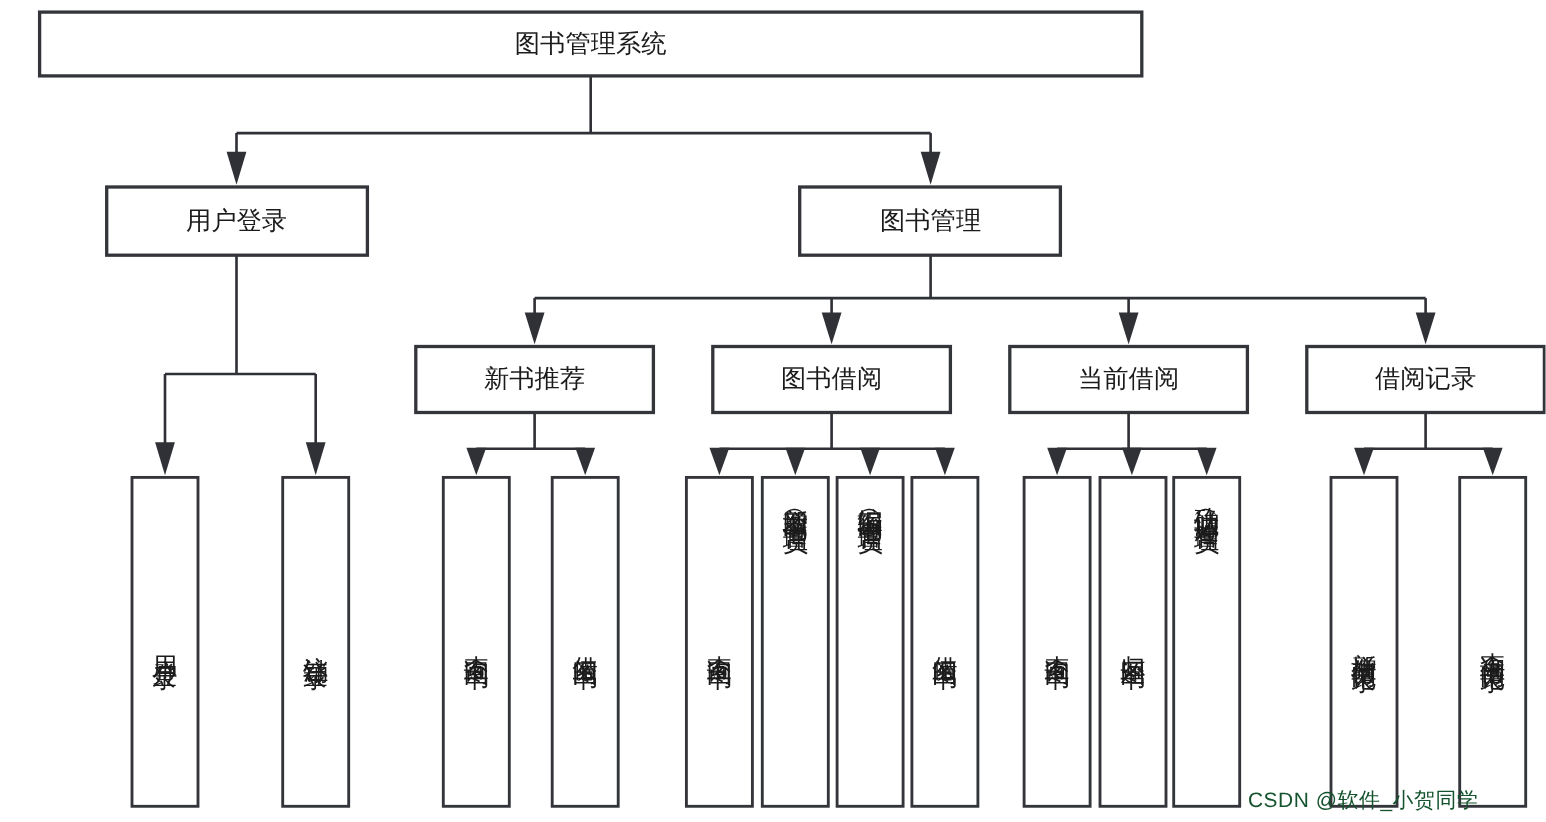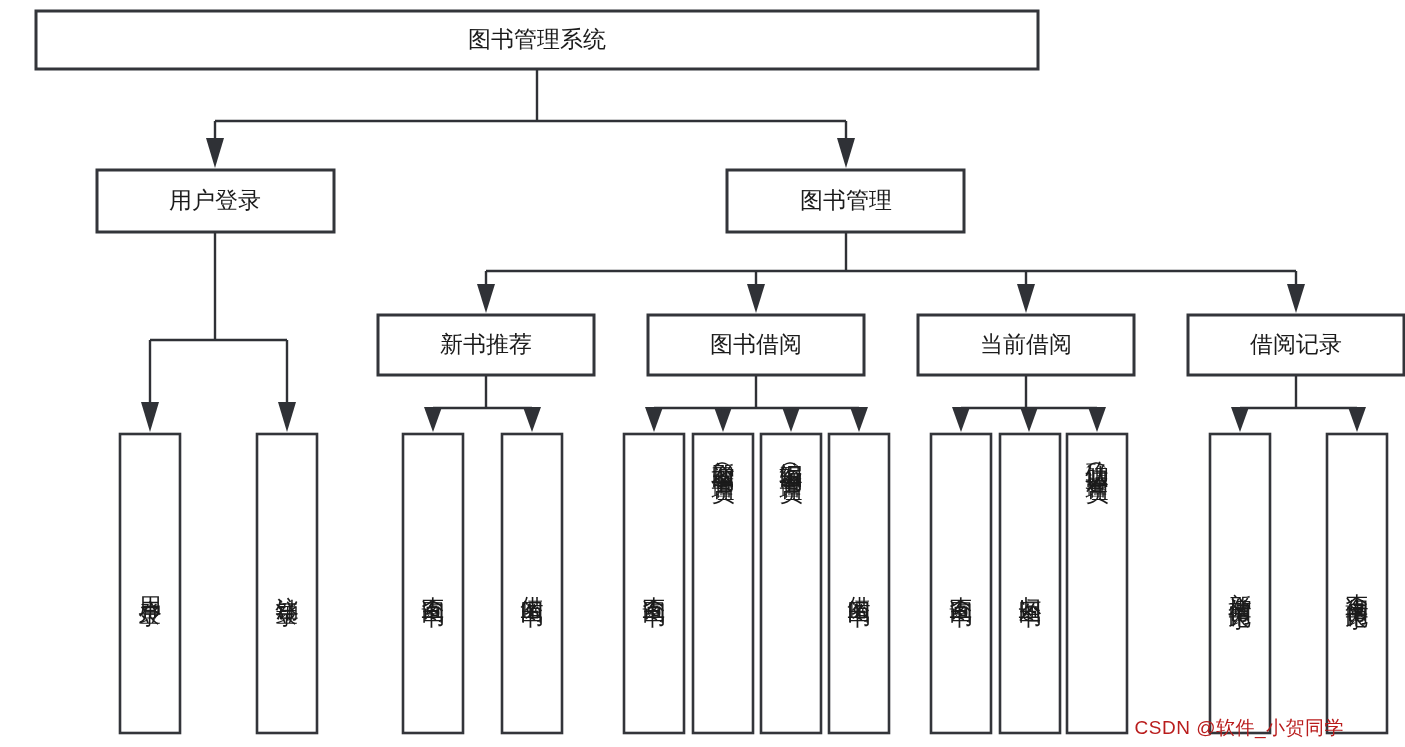--- a/index.html
+++ b/index.html
@@ -68,21 +68,21 @@
     color: #1b1b1b;
     letter-spacing: 3px;
     white-space: nowrap;
   }
   .watermark {
     position: absolute;
     right: 8px;
     bottom: 6px;
     font-family: "Liberation Sans", "DejaVu Sans", sans-serif;
     font-size: 19px;
-    color: #b91c1c;
+    color: #14532d;
     white-space: nowrap;
     letter-spacing: 0.5px;
   }
 </style>
 </head>
 <body>
 
 <div id="diagram-root">
 
   <svg class="flow" viewBox="0 0 1405 747">

